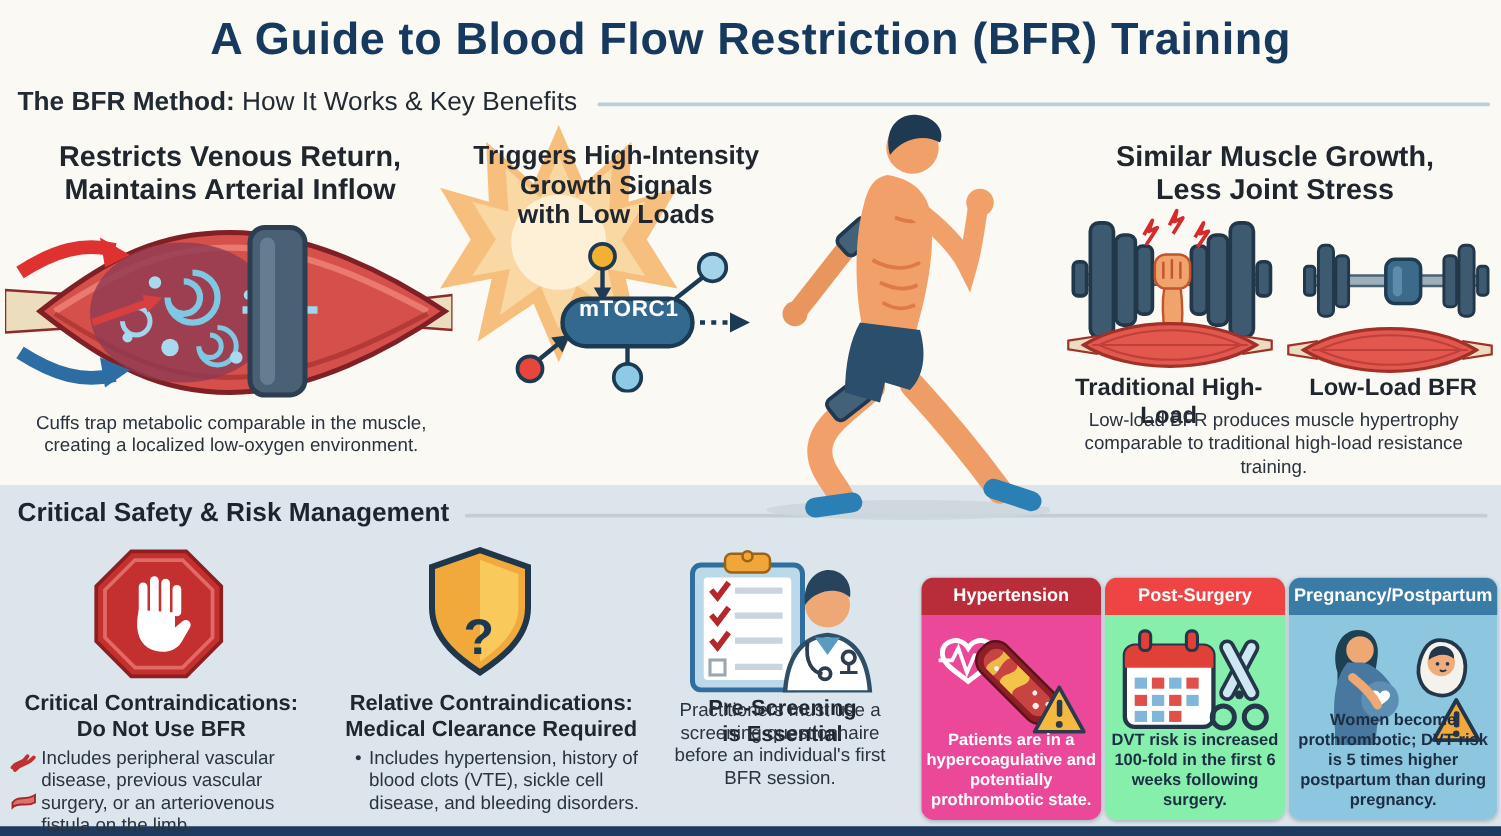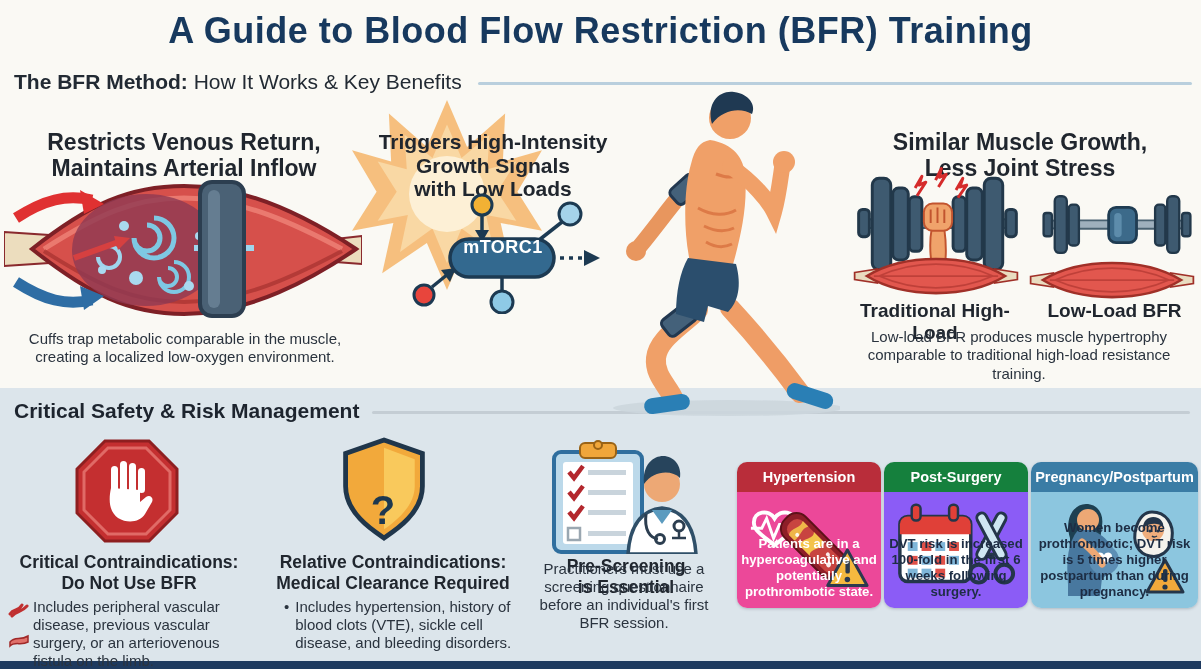--- a/index.html
+++ b/index.html
@@ -8,40 +8,40 @@
   .abs{position:absolute;}
   .pre{white-space:pre-line;}
   .center{text-align:center;}
 
   .main-title{top:10px;left:0;width:100%;text-align:center;font-size:36px;font-weight:bold;color:#17395e;letter-spacing:.5px;}
   .method-line{top:70px;left:14px;font-size:21px;color:#222a33;text-align:right;}
   .method-line b{font-weight:bold;}
   .divider-top{top:82px;left:478px;width:714px;height:3px;background:#b9cfdd;border-radius:2px;}
   .divider-safety{top:411px;left:372px;width:818px;height:3px;background:#c4cdd4;border-radius:2px;}
 
-  .benefit-title{font-weight:bold;color:#20262e;line-height:1.12;margin-top:17px;}
+  .benefit-title{font-weight:bold;color:#20262e;line-height:1.12;}
   .b1-title{top:113px;left:8px;width:352px;font-size:23px;}
   .b2-title{top:113px;left:362px;width:262px;font-size:21px;z-index:3;}
   .b3-title{top:113px;left:848px;width:344px;font-size:23px;}
   .caption{color:#2a333e;font-size:15px;line-height:1.22;}
   .b1-cap{top:330px;left:12px;width:346px;}
   .b2-cap{top:316px;left:374px;width:218px;font-size:14.5px;}
   .b3-cap{top:328px;left:843px;width:352px;}
   .db-label{font-weight:bold;color:#20262e;font-size:19px;}
 
   .safety-bg{top:388px;left:0;width:1201px;height:274px;background:#dce5eb;}
   .safety-heading{top:399px;left:14px;font-size:21px;font-weight:bold;color:#1d242e;}
   .footer-bar{top:661px;left:0;width:1201px;height:8px;background:#1e3a5f;}
 
   .safety-title{font-weight:bold;color:#20262e;font-size:17.5px;line-height:1.18;}
   .safety-text{color:#2a333e;font-size:15px;line-height:1.2;}
 
   .card{border-radius:10px;overflow:hidden;box-shadow:0 1px 3px rgba(30,50,70,.25);}
   .card-header{height:30px;line-height:30px;text-align:center;color:#fff;font-weight:bold;font-size:14.5px;}
-  .card-body{position:relative;height:116px;}
+  .card-body{position:relative;height:164px;}
   .card-text{position:absolute;left:4px;right:4px;bottom:8px;text-align:center;font-size:13.2px;line-height:1.22;font-weight:bold;}
   .card-icon{position:absolute;top:6px;left:50%;transform:translateX(-50%);}
 
   .mtorc-label{top:237px;left:452px;width:102px;text-align:center;color:#ffffff;font-weight:bold;font-size:18px;z-index:4;letter-spacing:.5px;}
   .shield-mark{top:488px;left:352px;width:62px;text-align:center;font-size:40px;font-weight:bold;color:#1d3850;z-index:4;}
 
   .bullet-row{display:flex;gap:6px;}
   .bullet-dot{font-size:15px;color:#2a333e;}
 </style>
 </head>
@@ -282,22 +282,22 @@
           <path d="M104,52 L124,88 L84,88 Z" fill="#f5b93f" stroke="#2c3a4f" stroke-width="3" stroke-linejoin="round"></path>
           <rect x="102" y="62" width="4.5" height="14" rx="2" fill="#2c3a4f"></rect>
           <circle cx="104" cy="82" r="2.8" fill="#2c3a4f"></circle>
         </g>
       </svg>
       <div class="card-text" style="color:#ffffff;">Patients are in a hypercoagulative and potentially prothrombotic state.</div>
     </div>
   </div>
 
   <div class="abs card" style="top:462px;left:884px;width:144px;">
-    <div class="card-header" style="background:#15803d;">Post-Surgery</div>
-    <div class="card-body" style="background:#8b5cf6;padding-left:36px;">
+    <div class="card-header" style="background:#ef4444;">Post-Surgery</div>
+    <div class="card-body" style="background:#86efac;padding-left:36px;">
       <svg class="card-icon" width="128" height="100" viewBox="0 0 130 100">
         <rect x="8" y="18" width="72" height="66" rx="8" fill="#ffffff" stroke="#24364a" stroke-width="3.5"></rect>
         <path d="M8,26 a8,8 0 0 1 8,-8 h56 a8,8 0 0 1 8,8 v10 h-72 Z" fill="#e04038"></path>
         <rect x="20" y="6" width="9" height="16" rx="4" fill="#e04038" stroke="#24364a" stroke-width="2.5"></rect>
         <rect x="58" y="6" width="9" height="16" rx="4" fill="#e04038" stroke="#24364a" stroke-width="2.5"></rect>
         <g>
           <rect x="16" y="44" width="10" height="9" fill="#7fb6d9"></rect>
             <rect x="30" y="44" width="10" height="9" fill="#e05048"></rect>
           <rect x="44" y="44" width="10" height="9" fill="#7fb6d9"></rect>
             <rect x="58" y="44" width="10" height="9" fill="#e05048"></rect>

